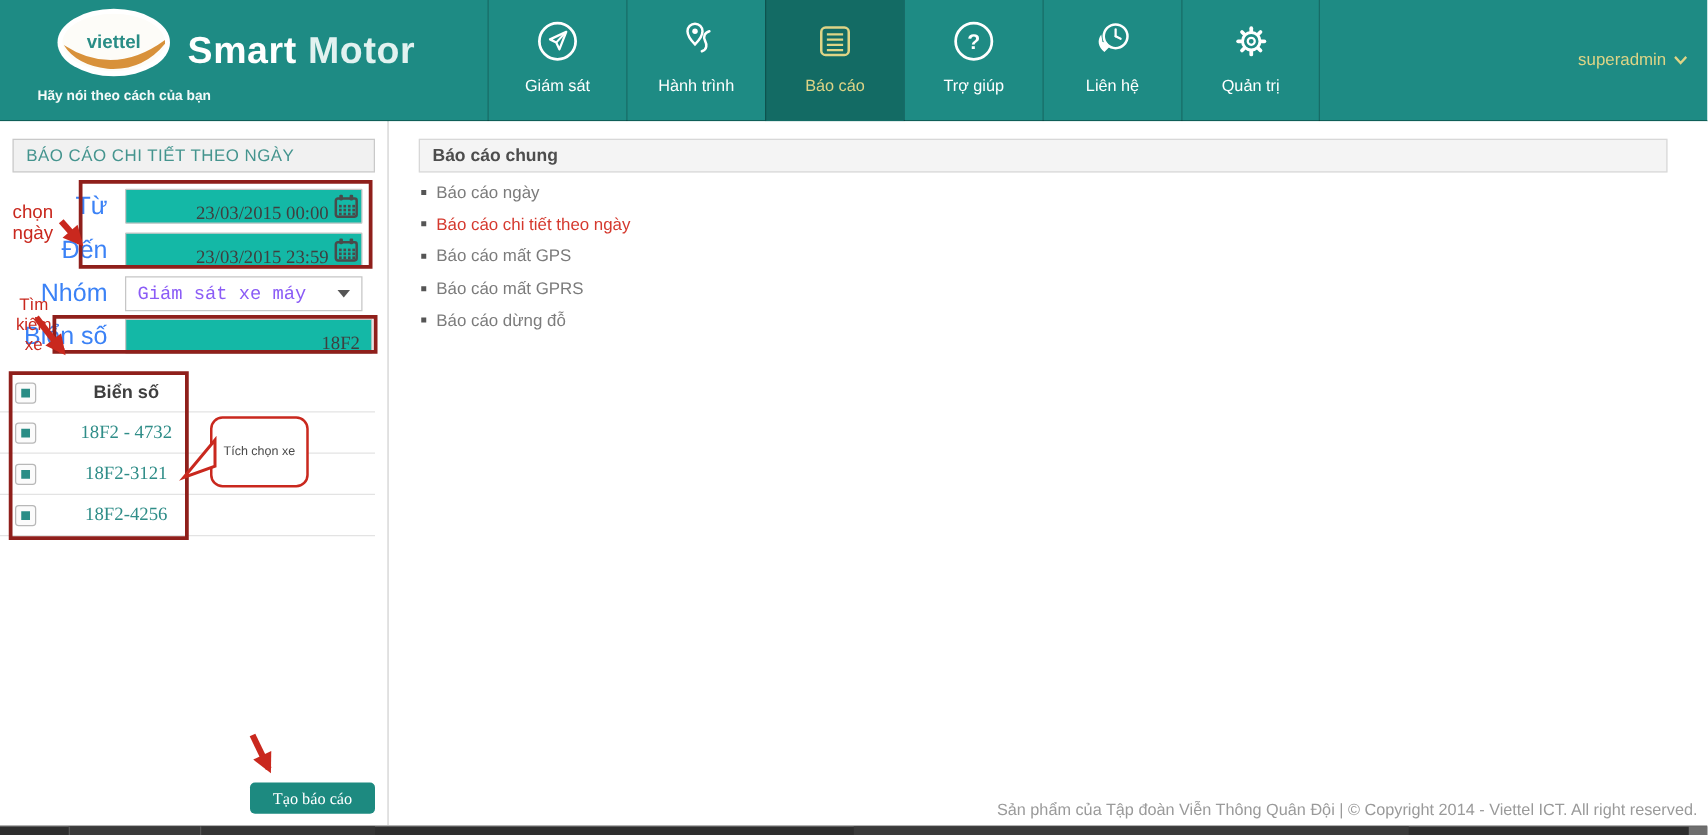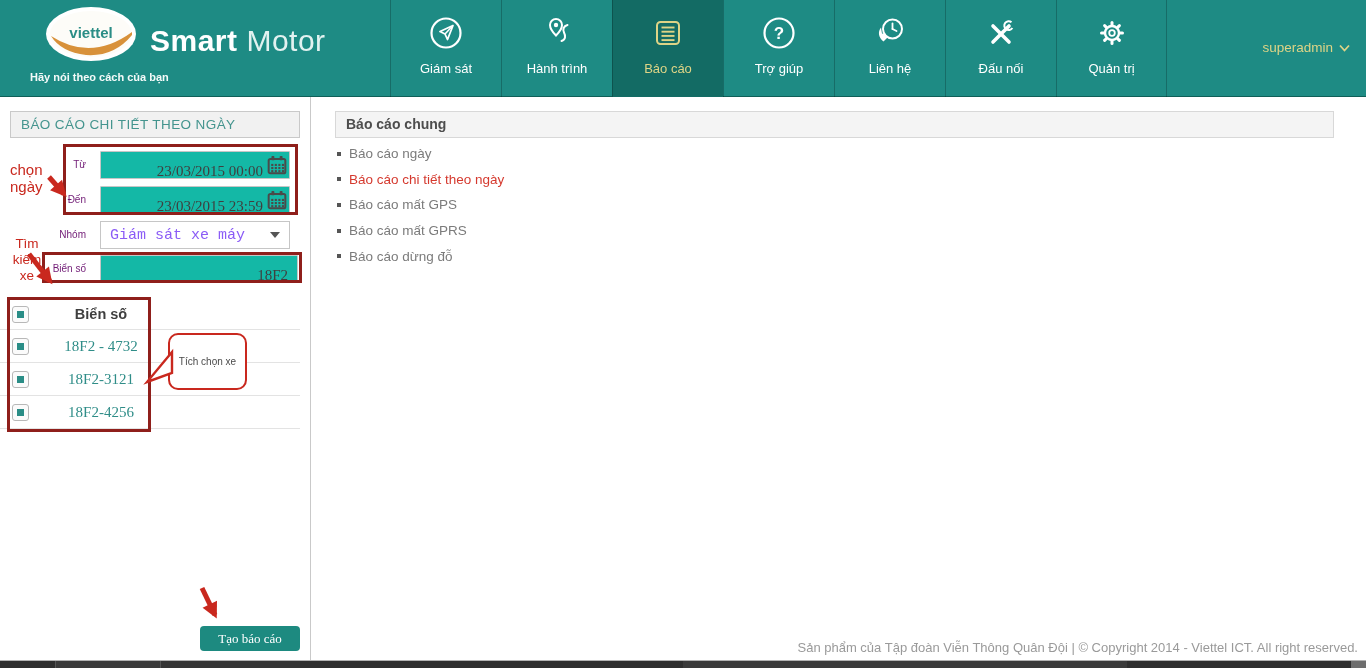--- a/index.html
+++ b/index.html
@@ -11,40 +11,40 @@
   html,body{width:1366px; height:668px; overflow:hidden; background:#fff;
     font-family:"Liberation Sans", sans-serif;}
   .page{position:relative; width:1366px; height:668px; background:#fff;}
 
   
   .topbar{position:absolute; left:0; top:0; width:1366px; height:97px;
     background:var(--teal); border-bottom:1px solid #0f5f58;}
   .logo-svg{position:absolute; left:44px; top:5px;}
   .brand-name{position:absolute; left:150px; top:24px; font-size:30px; color:#fff; letter-spacing:.5px;}
   .brand-name .bold{font-weight:bold;}
-  .brand-name .light{font-weight:normal; color:#e2f2f0;}
+  .brand-name .light{font-weight:bold; color:#e2f2f0;}
   .tagline{position:absolute; left:30px; top:71px; font-size:11px; font-weight:bold; color:#f4faf9;}
   .tabs{position:absolute; left:390px; top:0; height:97px; display:flex;}
   .tab{width:111px; height:97px; display:flex; flex-direction:column; align-items:center;
     justify-content:flex-start; padding-top:14px; color:#fff; cursor:pointer;
     border-left:1px solid rgba(0,0,0,.22);}
   .tab:last-child{border-right:1px solid rgba(0,0,0,.22);}
   .tab.active{background:var(--teal-dark); color:var(--gold);}
   .tab .tlabel{margin-top:9px; font-size:13px;}
   .user-menu{position:absolute; right:16px; top:40px; color:var(--gold); font-size:13.5px;
     display:flex; align-items:center; gap:6px; cursor:pointer;margin-left:22px;}
 
   
   .sidebar{position:absolute; left:0; top:97px; width:310px; height:564px; background:#fff;}
   .vline{position:absolute; left:310px; top:97px; width:1px; height:564px; background:#c9c9c9;}
   .panel-title{position:absolute; left:10px; top:14px; width:290px; height:27px;
     background:#f1f1f1; border:1px solid #c9c9c9; color:var(--title-teal);
     font-size:13.5px; line-height:25px; padding-left:10px; letter-spacing:.4px;}
   .frow-label{position:absolute; width:95px; height:28px; line-height:28px;
-    text-align:right; padding-right:9px; font-size:10px; color:#701a75;}
+    text-align:right; padding-right:9px; font-size:20px; color:#3b82f6;}
   .finput{position:absolute; height:28px; border:1px solid #c6c6c6; background:#14b8a6;
     font-family:"Liberation Serif", serif; font-size:15px; color:#3f3f3f;
     padding:12px 26px 0 9px; width:190px; border-radius:1px;text-align:right;}
   .cal-btn{position:absolute; width:20px; height:20px; cursor:pointer;}
   .selbox{position:absolute; left:100px; top:124px; width:190px; height:28px;
     border:1px solid #c6c6c6; background:#fff; display:flex; align-items:center;
     padding:0 9px; cursor:pointer;}
   .selbox .selval{flex:1; font-family:Liberation Mono, monospace; font-size:15px; color:#8b5cf6;}
   .caret-down{width:0; height:0; border-left:5px solid transparent;
     border-right:5px solid transparent; border-top:6px solid #555;}
@@ -149,28 +149,20 @@
         <svg width="38" height="38" viewBox="0 0 38 38" stroke="currentColor" fill="none">
           <circle cx="21.5" cy="15" r="9.5" stroke-width="2"></circle>
           <line x1="21.5" y1="15" x2="21.5" y2="9.5" stroke-width="1.8" stroke-linecap="round"></line>
           <line x1="21.5" y1="15" x2="25.5" y2="17" stroke-width="1.8" stroke-linecap="round"></line>
           <path d="M10 13.5c-3.5 4.5-2.5 10 2.5 14l4-4-2-3.5-3.5-.5z" fill="currentColor" stroke="none"></path>
         </svg>
         <span class="tlabel">Liên hệ</span>
       </div>
       <div class="tab">
         <svg width="38" height="38" viewBox="0 0 38 38" stroke="currentColor" fill="none">
-          <line x1="11" y1="12" x2="27" y2="28" stroke-width="3.6" stroke-linecap="round"></line>
-          <line x1="27" y1="12" x2="11" y2="28" stroke-width="3.6" stroke-linecap="round"></line>
-          <path d="M29.5 8.2a4.4 4.4 0 1 0 .9 5.8" stroke-width="2"></path>
-        </svg>
-        <span class="tlabel">Đấu nối</span>
-      </div>
-      <div class="tab">
-        <svg width="38" height="38" viewBox="0 0 38 38" stroke="currentColor" fill="none">
           <circle cx="19" cy="19" r="7" stroke-width="2.4"></circle>
           <circle cx="19" cy="19" r="2.8" stroke-width="1.8"></circle>
           <g stroke-width="3" stroke-linecap="round">
             <line x1="19" y1="8.5" x2="19" y2="11"></line>
               <line x1="19" y1="27" x2="19" y2="29.5"></line>
             <line x1="8.5" y1="19" x2="11" y2="19"></line>
               <line x1="27" y1="19" x2="29.5" y2="19"></line>
             <line x1="11.6" y1="11.6" x2="13.4" y2="13.4"></line>
               <line x1="24.6" y1="24.6" x2="26.4" y2="26.4"></line>
             <line x1="11.6" y1="26.4" x2="13.4" y2="24.6"></line>

